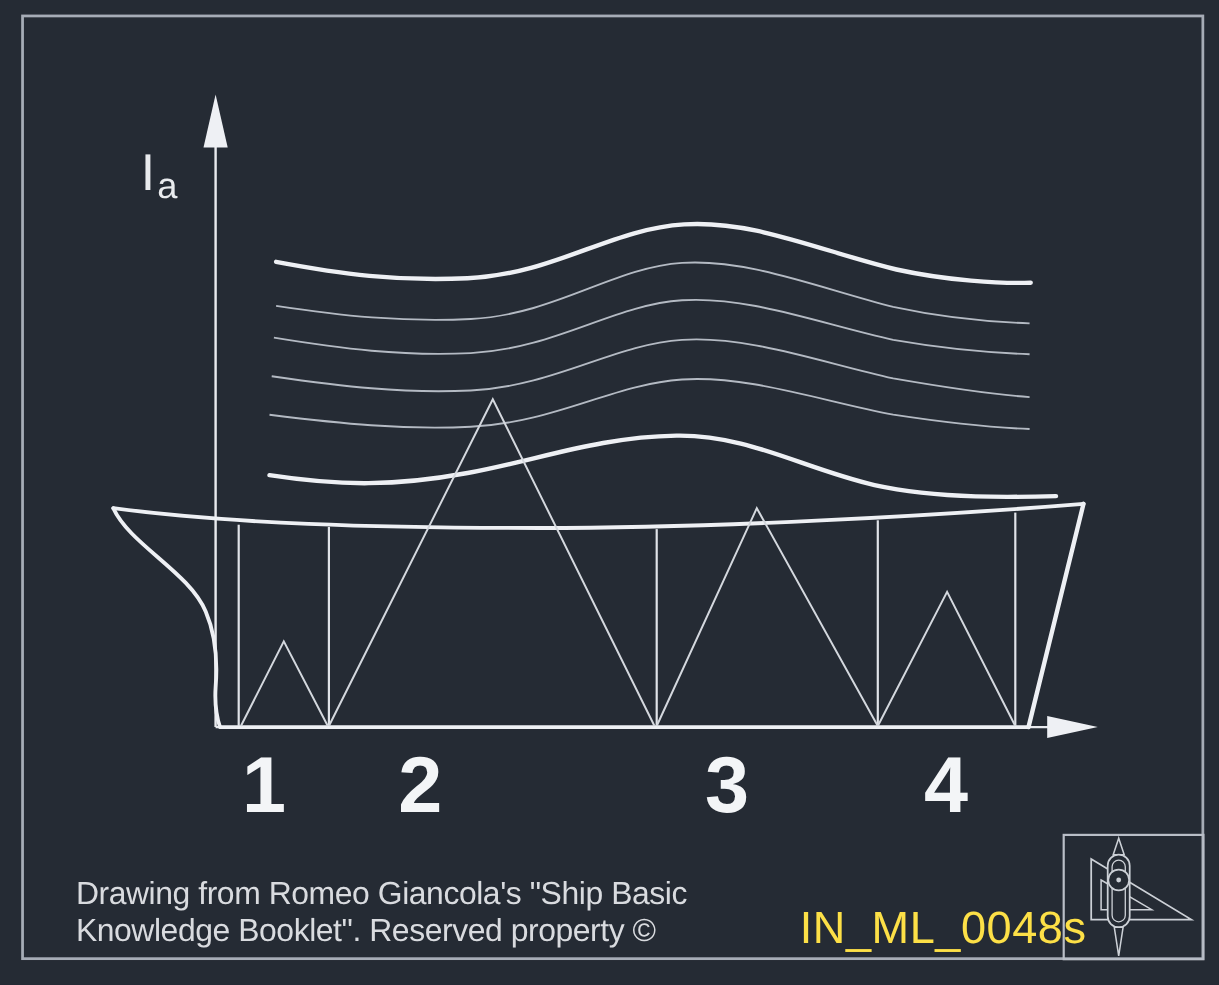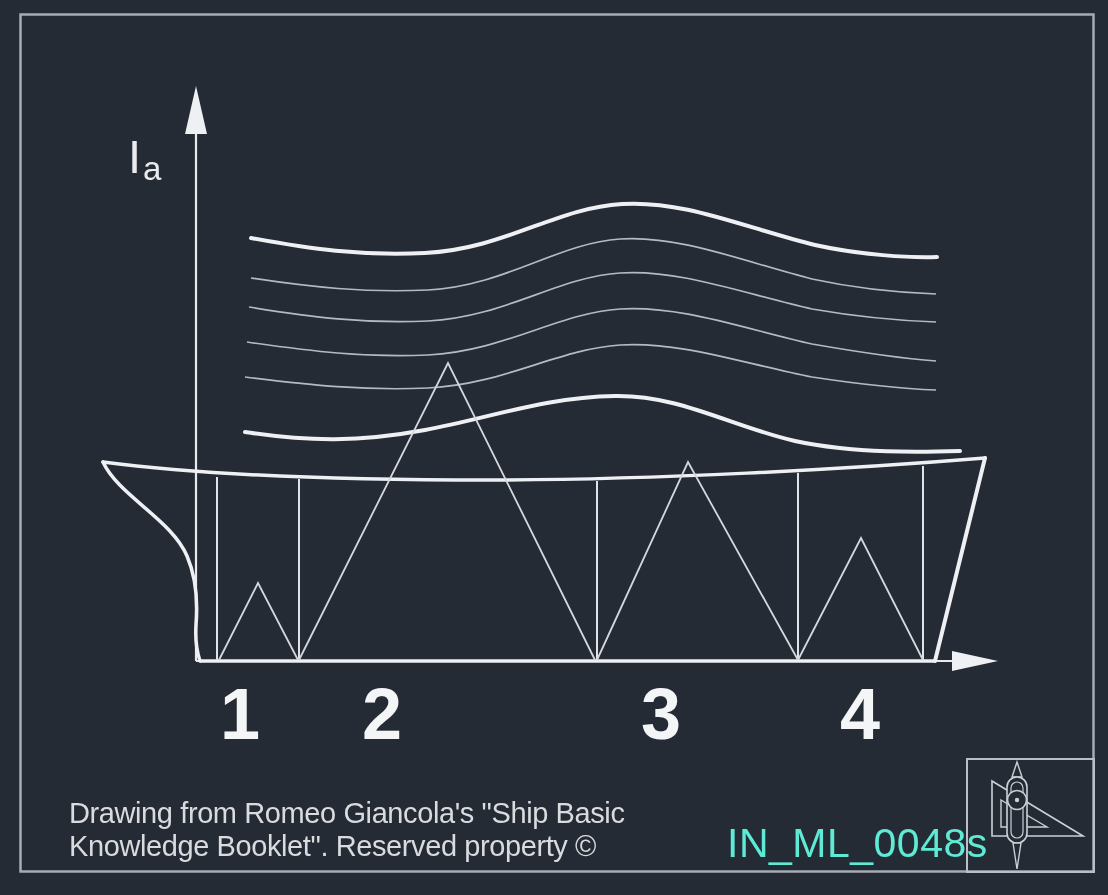--- a/index.html
+++ b/index.html
@@ -53,21 +53,21 @@
     color: #d9dbdf;
     font-size: 29px;
     letter-spacing: -0.4px;
     line-height: 33px;
     white-space: nowrap;
   }
   .code-label {
     position: absolute;
     left: 727px;
     top: 820px;
-    color: #5eead4;
+    color: #fde047;
     font-size: 41px;
     font-weight: 400;
     letter-spacing: 0.5px;
     white-space: nowrap;
   }
 </style>
 </head>
 <body>
 
 <div class="canvas">

